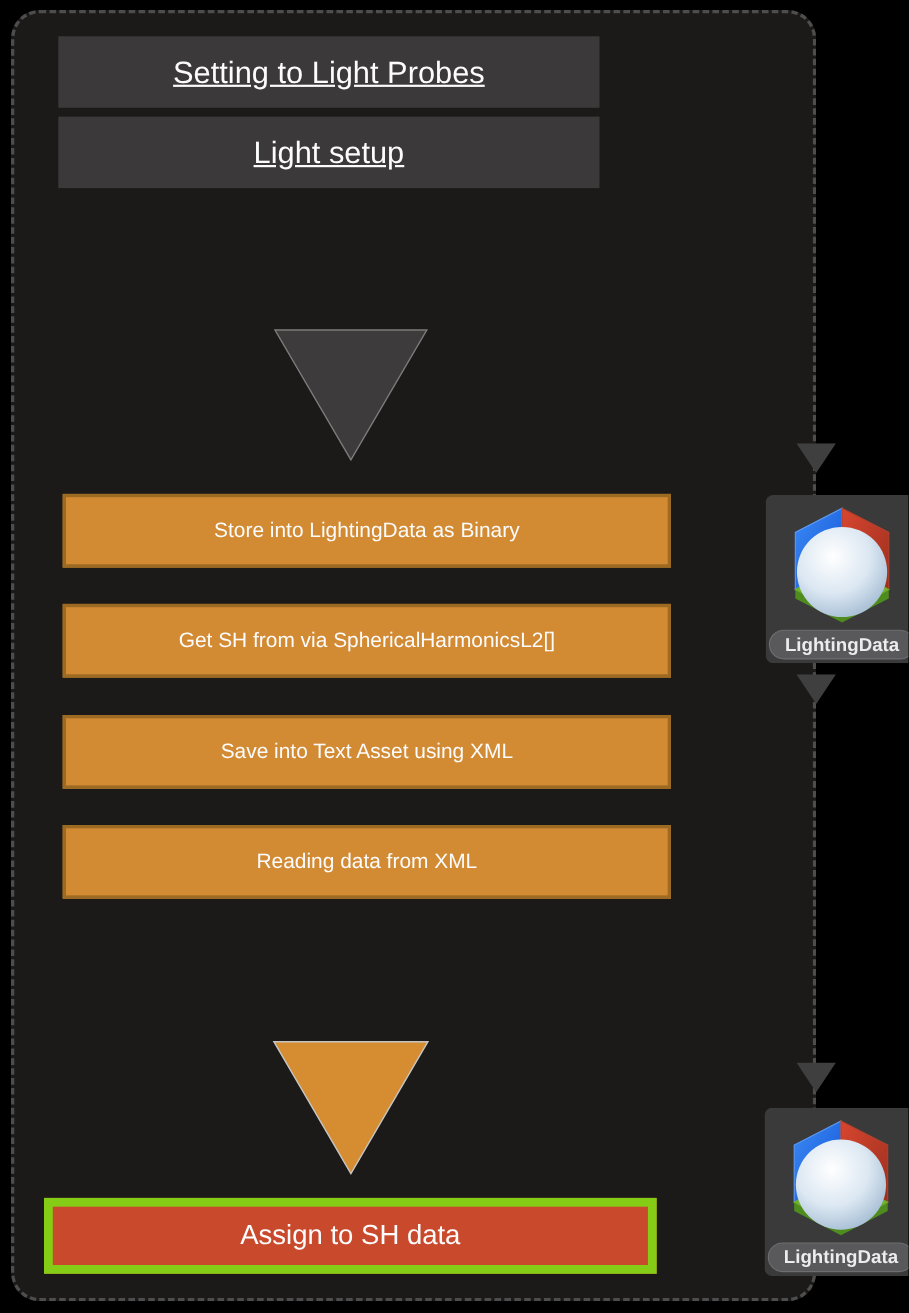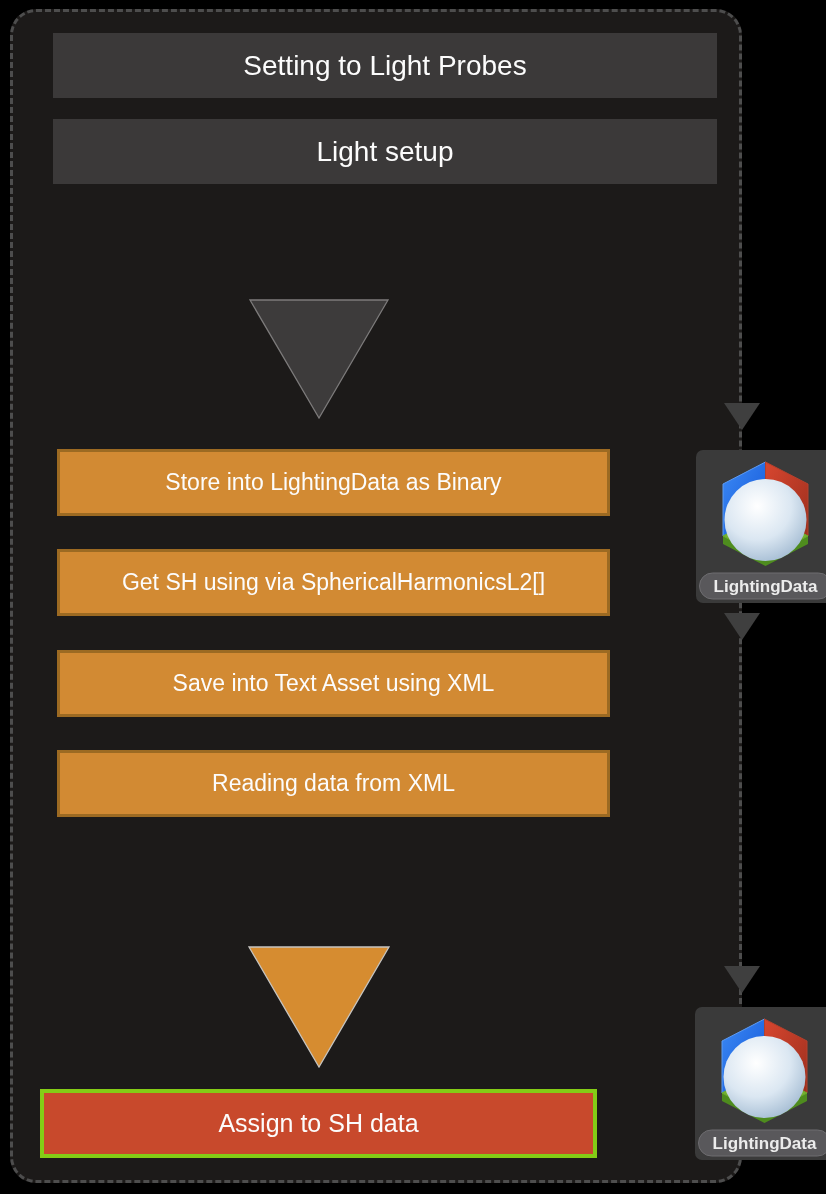--- a/index.html
+++ b/index.html
@@ -10,57 +10,57 @@
   .frame{
     position:absolute;left:10px;top:9px;width:732px;height:1174px;
     box-sizing:border-box;border:3px dashed #4d4d4d;border-radius:26px;
     background:#1c1a19;
   }
   .step{
     position:absolute;display:flex;align-items:center;justify-content:center;
     text-align:center;color:#fcfcfc;
   }
   .setup-step{
-    left:53px;width:664px;height:65px;background:#3b3939;font-size:28px;
+    left:53px;width:492px;height:65px;background:#3b3939;font-size:28px;text-decoration:underline;
   }
   .process-step{
     left:57px;width:553px;height:67px;box-sizing:border-box;
-    background:#d28a33;border:3px solid #9c6a22;font-size:23px;
+    background:#d28a33;border:3px solid #9c6a22;font-size:19px;
   }
   .final-step{
     left:40px;width:557px;height:69px;box-sizing:border-box;
-    background:#c8492c;border:4px solid #84cc16;font-size:25px;top:1089px;
+    background:#c8492c;border:8px solid #84cc16;font-size:25px;top:1089px;
   }
   .tri{position:absolute;}
   .flow-arrow{position:absolute;left:724px;width:36px;height:27px;}
   .asset-icon{position:absolute;width:139px;height:153px;padding-left:23px;}
   svg{display:block;}
   .pill-text{
     font-family:"Liberation Sans","DejaVu Sans",sans-serif;
     font-size:17px;font-weight:600;fill:#ececec;
   }
 </style>
 </head>
 <body>
 
 <div class="canvas">
 
   <div class="frame"></div>
 
   <div class="step setup-step" style="top:33px">Setting to Light Probes</div>
-  <div class="step setup-step" style="top:119px">Light setup</div>
+  <div class="step setup-step" style="top:106px">Light setup</div>
 
   <div class="tri" style="left:248px;top:298px">
     <svg width="142" height="122" viewBox="0 0 142 122">
       <polygon points="2,2 140,2 71,120" fill="#3d3b3b" stroke="#7d7b7b" stroke-width="1.3"></polygon>
     </svg>
   </div>
 
   <div class="step process-step" style="top:449px">Store into LightingData as Binary</div>
-  <div class="step process-step" style="top:549px">Get SH using via SphericalHarmonicsL2[]</div>
+  <div class="step process-step" style="top:549px">Get SH from via SphericalHarmonicsL2[]</div>
   <div class="step process-step" style="top:750px">Reading data from XML</div>
   <div class="step process-step" style="top:650px">Save into Text Asset using XML</div>
 
   <div class="tri" style="left:247px;top:945px">
     <svg width="144" height="124" viewBox="0 0 144 124">
       <polygon points="2,2 142,2 72,122" fill="#d68c30" stroke="#c6c4c0" stroke-width="1.3"></polygon>
     </svg>
   </div>
 
   <div class="step final-step">Assign to SH data</div>

